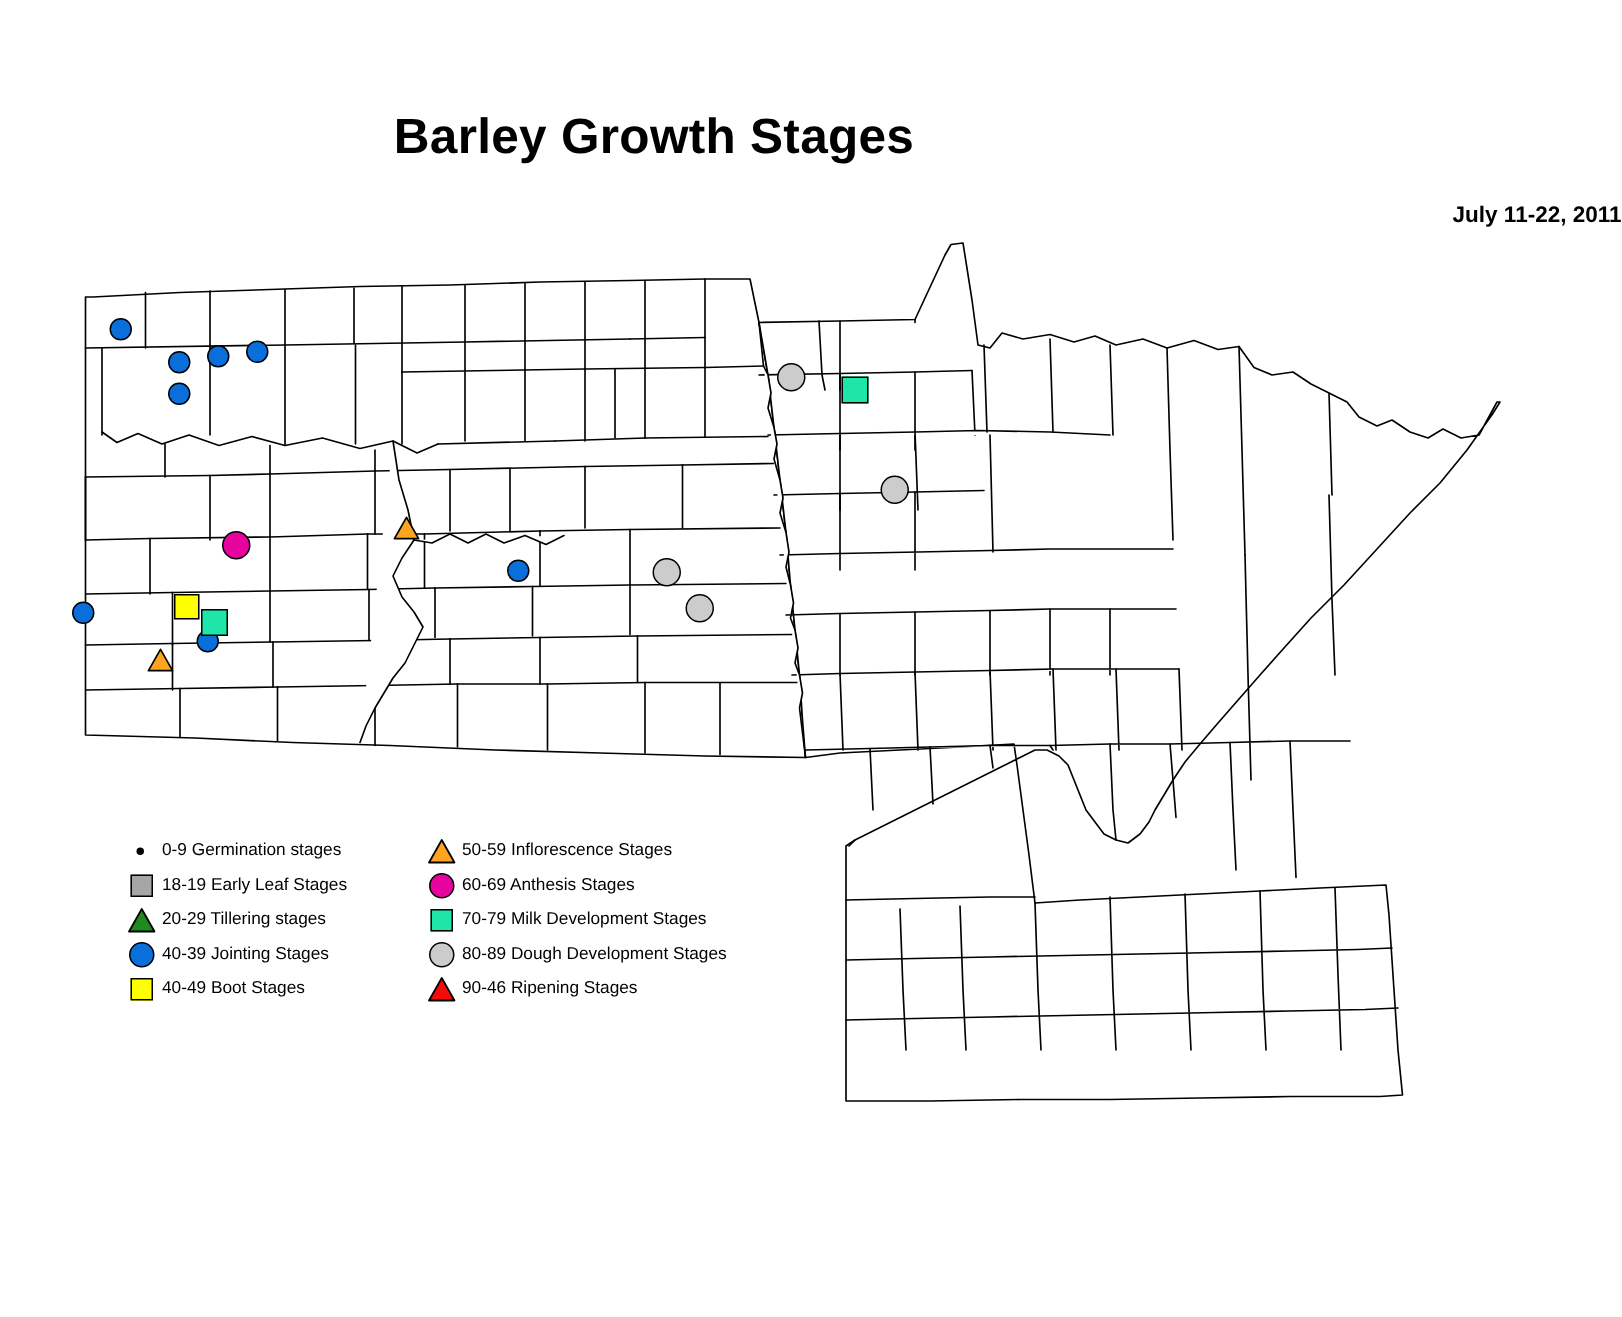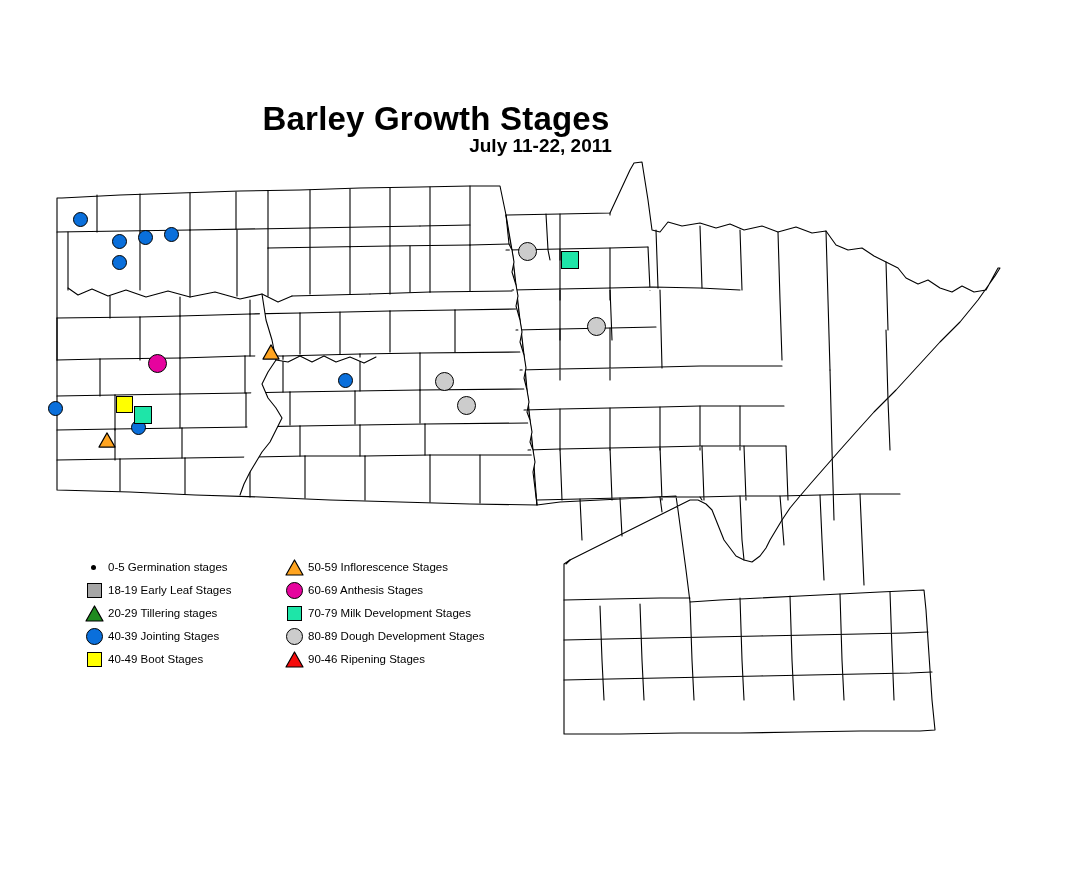--- a/index.html
+++ b/index.html
@@ -3,25 +3,24 @@
 <meta charset="utf-8">
 <style>
   html,body{margin:0;padding:0;background:#ffffff;}
   body{width:1081px;height:878px;font-family:"Liberation Sans",sans-serif;color:#000;position:relative;overflow:hidden;}
   #page{position:relative;width:1081px;height:878px;background:#fff;}
 
   .title{
     position:absolute;left:0;top:72px;width:872px;text-align:center;
     font-size:33px;font-weight:bold;letter-spacing:0.2px;
     font-family:"Liberation Sans",sans-serif;
-    margin-top:28px;
   }
   .subtitle{
-    position:absolute;left:0;top:135px;width:1081px;text-align:center;
-    font-size:19px;font-weight:bold;
+    position:absolute;left:0;top:135px;width:1081px;text-align:right;
+    font-size:15px;font-weight:bold;
     font-family:"Liberation Sans",sans-serif;
   }
 
   #mapwrap{position:absolute;left:0;top:0;width:1081px;height:878px;}
   #mapsvg{display:block;width:1081px;height:878px;}
 
   .legend{position:absolute;left:82px;top:556px;width:440px;height:116px;}
   .legend-col{position:absolute;top:0;}
   .legend-col.left{left:0;width:200px;}
   .legend-col.right{left:200px;width:240px;}
@@ -268,21 +267,21 @@
       <div class="mk mk-circle" style="left: 434.5px; top: 371.5px; width: 19px; height: 19px; background: rgb(204, 204, 204);"></div>
       <div class="mk mk-circle" style="left: 456.5px; top: 395.5px; width: 19px; height: 19px; background: rgb(204, 204, 204);"></div>
     </div>
 
   <div class="legend">
     <div class="legend-col left" id="legend-left">
         <div class="legend-row">
           <span class="legend-sym">
             <span class="sym-dot" style="background:#000000"></span>
           </span>
-          <span class="legend-label">0-5 Germination stages</span>
+          <span class="legend-label">0-9 Germination stages</span>
         </div>
         <div class="legend-row">
           <span class="legend-sym">
             <span class="sym-square" style="background:#a6a6a6"></span>
           </span>
           <span class="legend-label">18-19 Early Leaf Stages</span>
         </div>
         <div class="legend-row">
           <span class="legend-sym">
             <span class="sym-tri"><svg width="19" height="17" viewBox="0 0 19 17">

